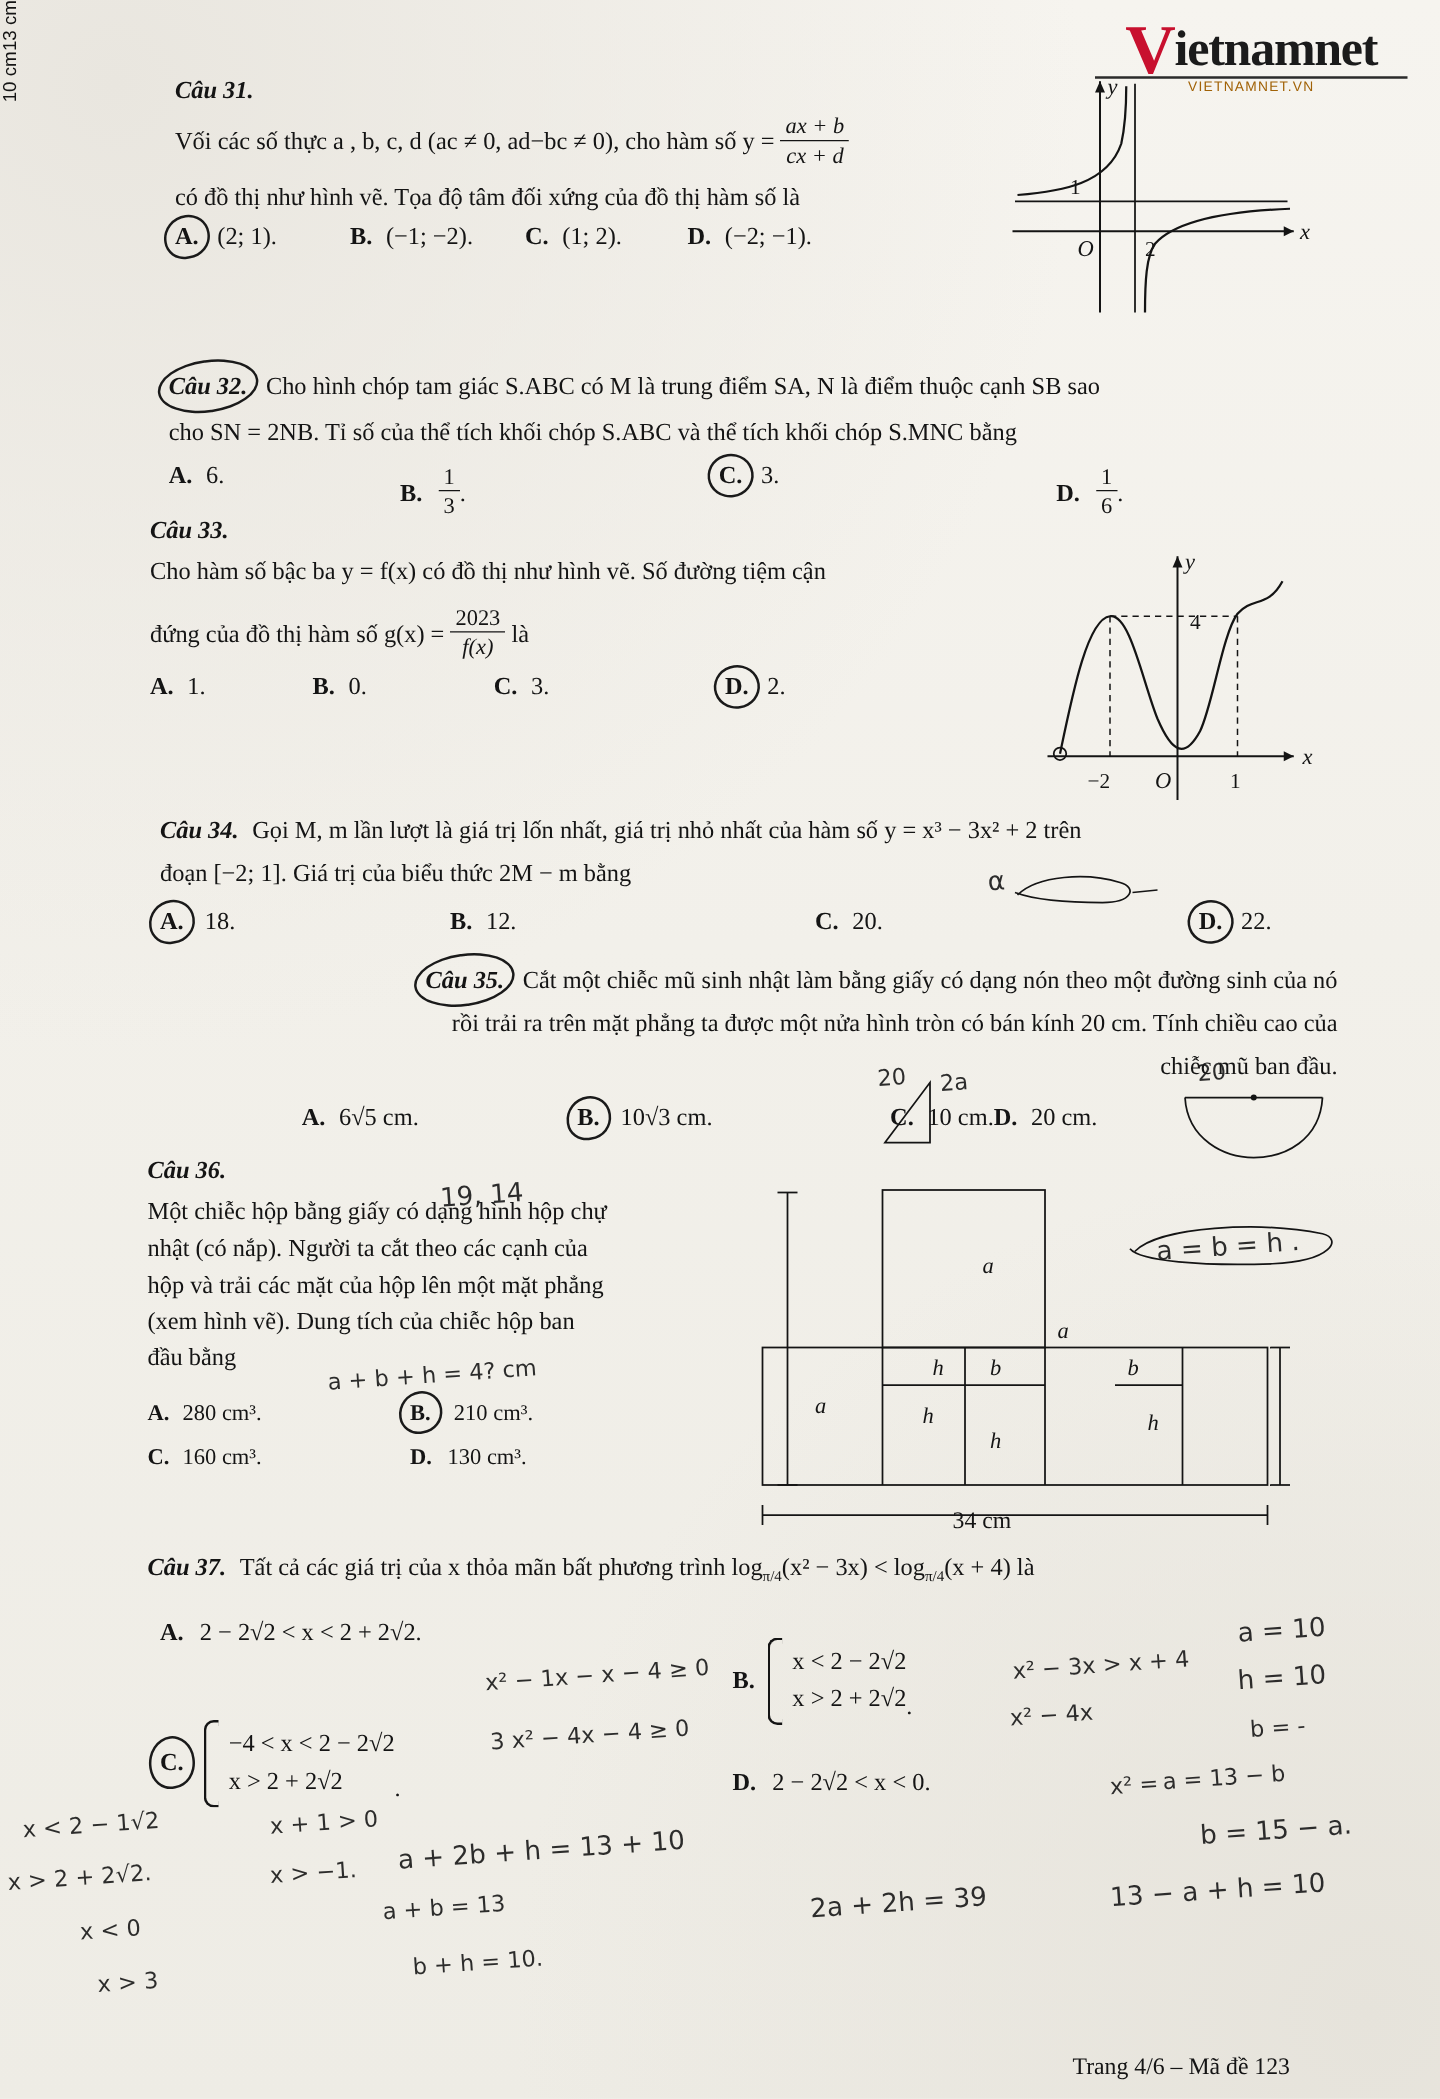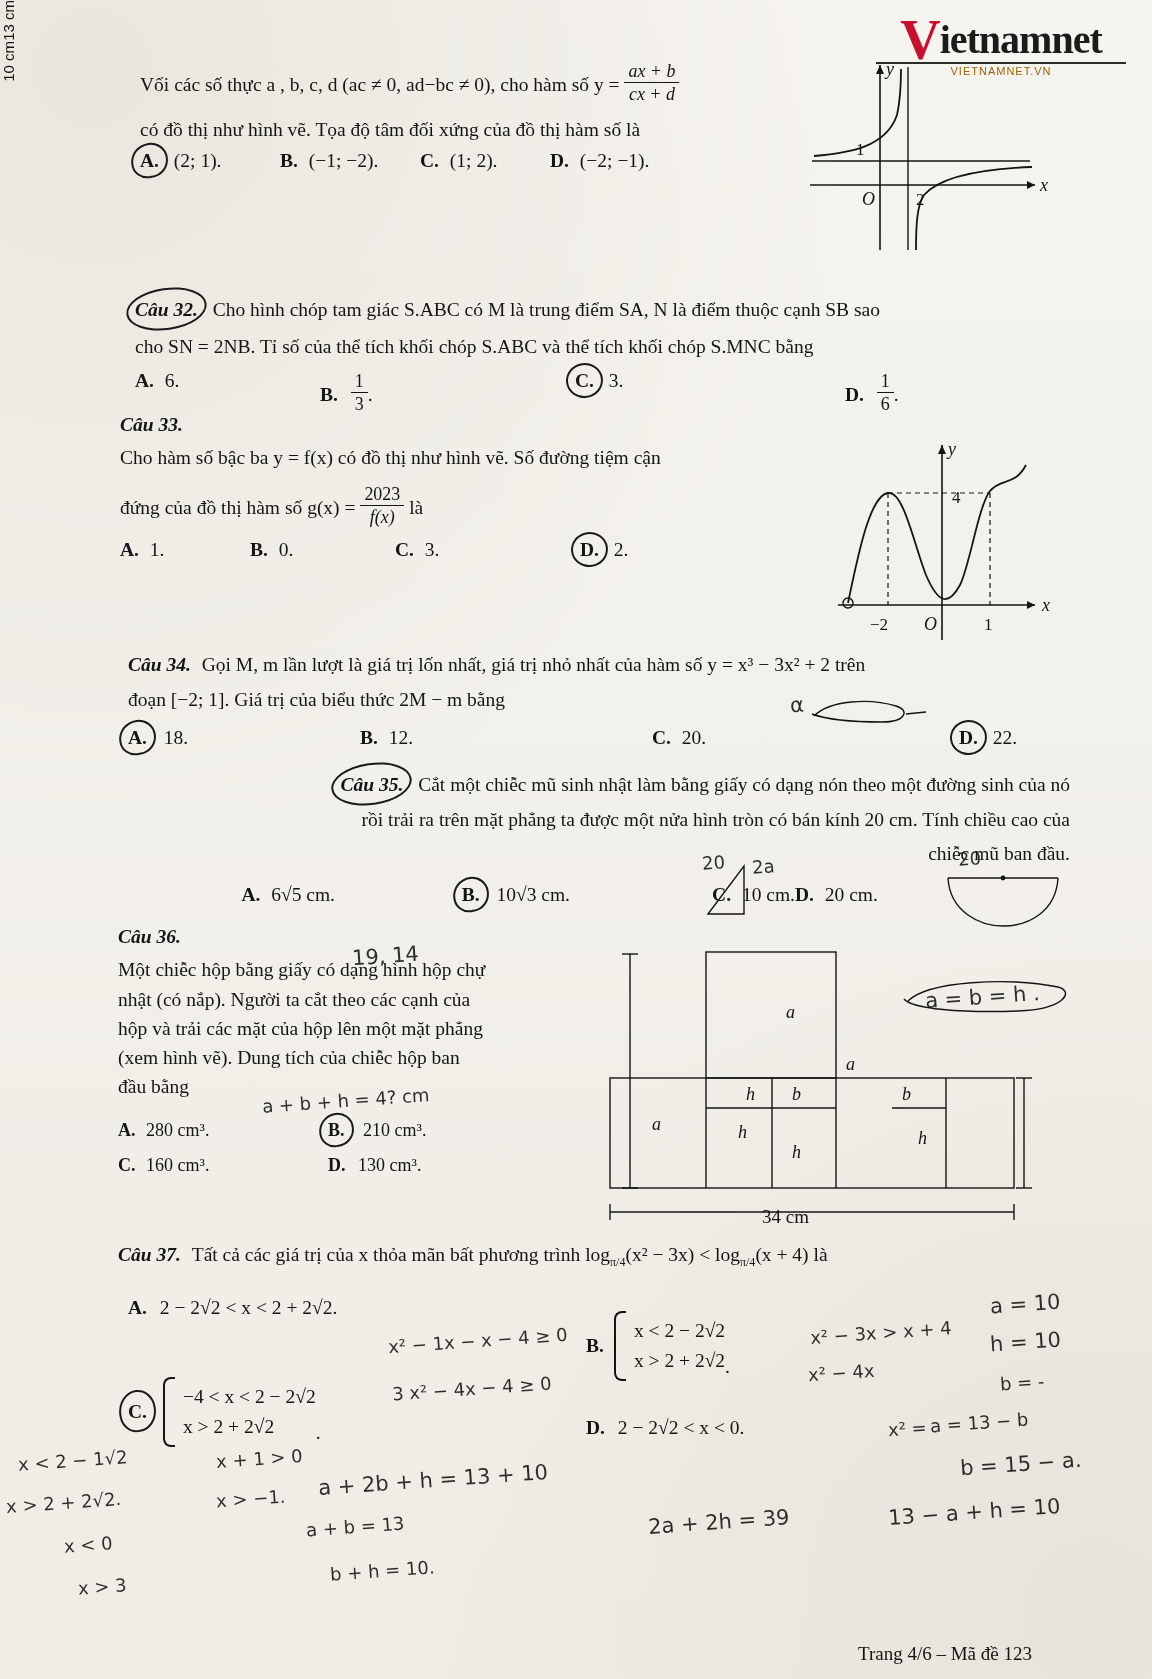--- a/index.html
+++ b/index.html
@@ -98,20 +98,21 @@
 <div class="page"></div>
 
 <div class="content">
 
   <div class="watermark">
     <div class="wm-main"><span class="v">V</span><span>ietnam</span><span>net</span></div>
     <div class="wm-sub">VIETNAMNET.VN</div>
   </div>
 
   <div class="q" style="left:140px;top:58px;width:680px;">
+    <div class="txt qlabel">Câu 31.</div>
     <div class="txt" style="margin-top:2px;">
       <span>Vối các số thực a , b, c, d (ac ≠ 0, ad−bc ≠ 0), cho hàm số y =</span>
       <span class="frac">
         <span class="num math">ax + b</span>
         <span class="den math">cx + d</span>
       </span>
     </div>
     <div class="txt" style="margin-top:8px;">có đồ thị như hình vẽ. Tọa độ tâm đối xứng của đồ thị hàm số là</div>
     <div class="opts" style="margin-top:6px;">
       <div class="opt" style="width:140px;">

